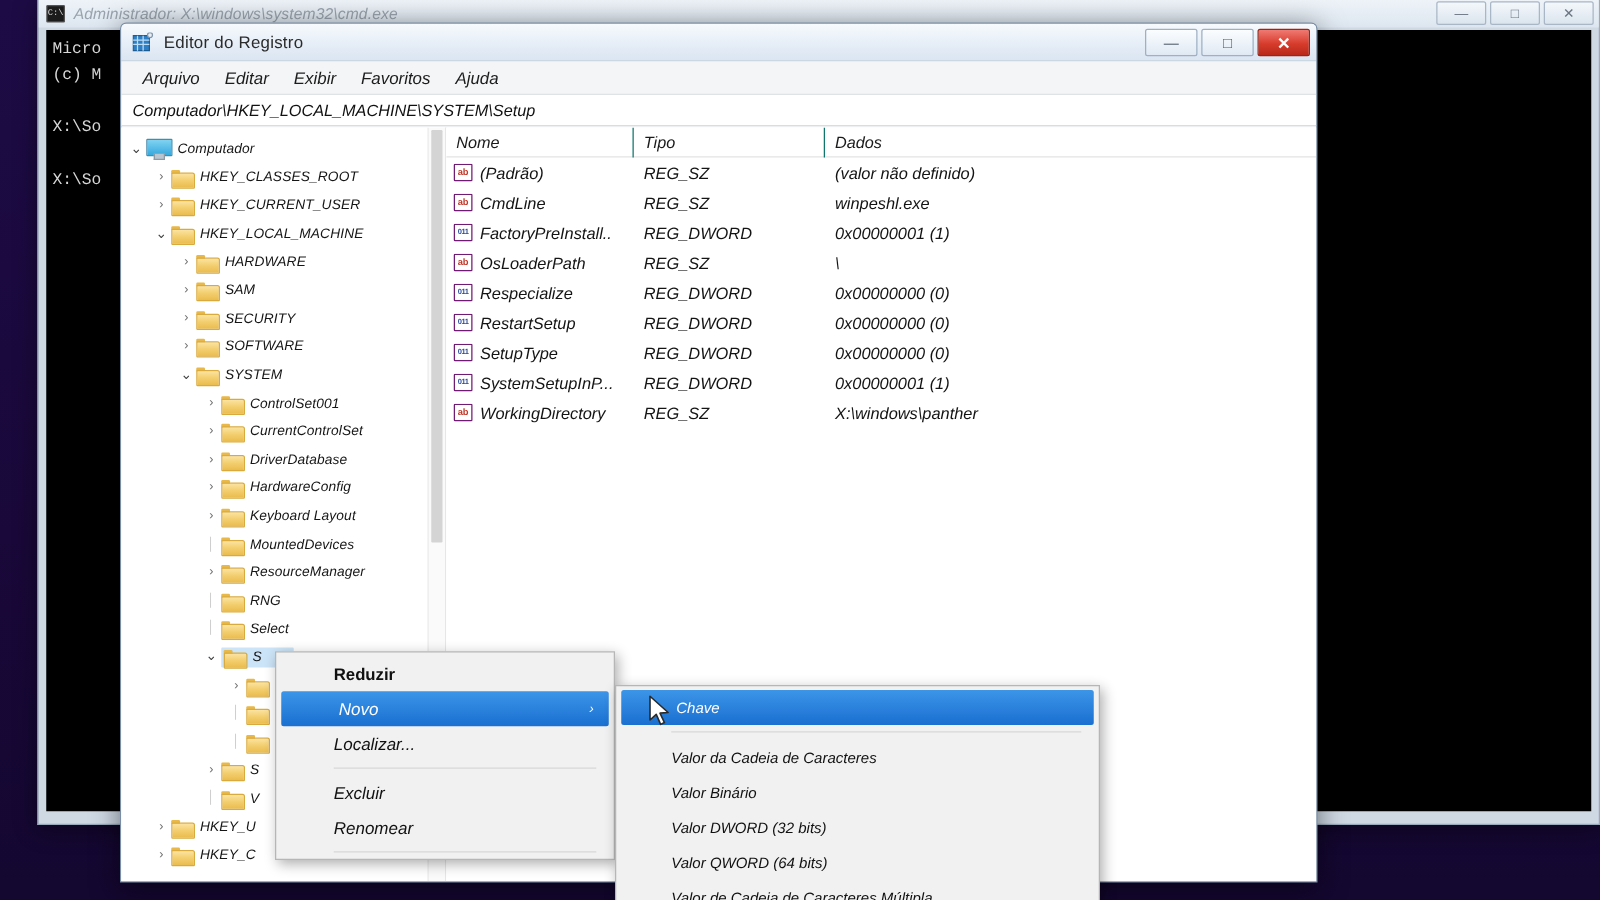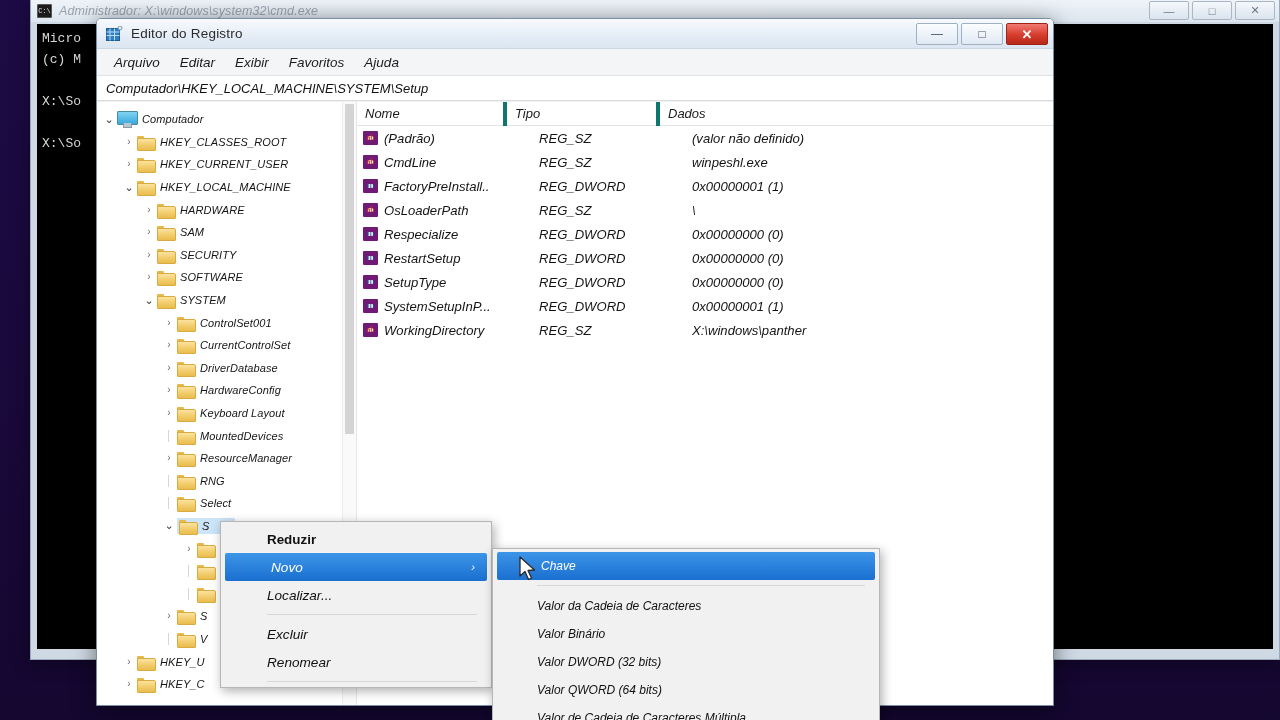--- a/index.html
+++ b/index.html
@@ -186,44 +186,44 @@
 
   
   #list-pane { flex: 1 1 auto; position: relative; background: #fff; overflow: hidden; }
   #list-header {
     height: 24px; display: flex; align-items: center;
     border-bottom: 1px solid #e3e3e3; background: #fff;
   }
   .lh {
     font-size: 13px; font-style: italic; color: #1a1a1a;
     padding-left: 8px; height: 24px; display: flex; align-items: center;
-    border-right: 4px solid #0f766e;
+    border-right: 1px solid #0f766e;
   }
   .lh.c0 { width: 150px; flex: 0 0 150px; }
   .lh.c1 { width: 153px; flex: 0 0 153px; }
   .lh.c2 { flex: 1 1 auto; border-right: none; }
 
   .lrow { display: flex; align-items: center; height: 24px; }
   .lcell {
     font-size: 13.1px; font-style: italic; color: #141414;
     white-space: nowrap; overflow: hidden;
   }
   .lcell.c0 {
     width: 150px; flex: 0 0 150px;
     display: flex; align-items: center; padding-left: 6px;
   }
-  .lcell.c1 { width: 153px; flex: 0 0 153px; padding-left: 8px; margin-left: 24px; }
+  .lcell.c1 { width: 153px; flex: 0 0 153px; padding-left: 8px; }
   .lcell.c2 { flex: 1 1 auto; padding-left: 8px; }
 
   .vicon {
     width: 15px; height: 14px; flex: 0 0 15px; margin-right: 6px;
-    border: 5px solid #701a75; background: #fff;
+    border: 1px solid #701a75; background: #fff;
     display: flex; align-items: center; justify-content: center;
     font-size: 7.5px; font-weight: bold; line-height: 1;
-    font-family: Liberation Serif, serif; font-style: normal;
+    font-family: Liberation Sans, sans-serif; font-style: normal;
     border-radius: 1px;
   }
   .vicon.sz { color: #c0392b; }
   .vicon.dw { color: #2c4b9b; font-size: 6px; letter-spacing:-.3px; }
 
   
   #ctxmenu {
     position: absolute; left: 220px; top: 521px; width: 272px;
     background: #f1f1f1;
     border: 1px solid #b6b6b6;

